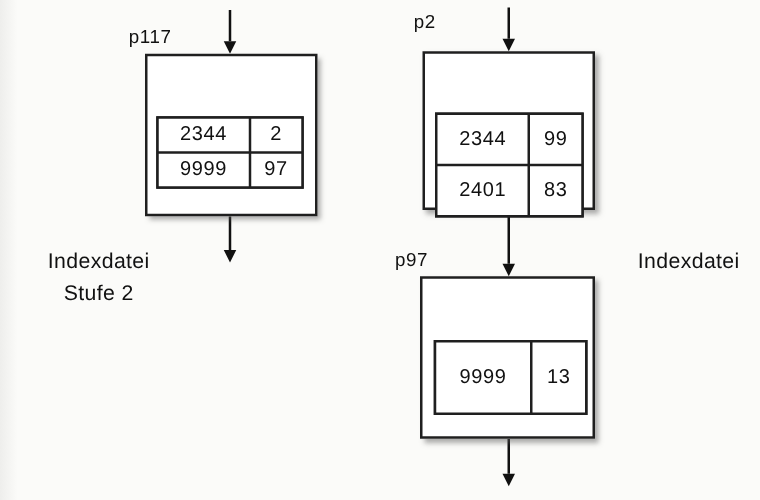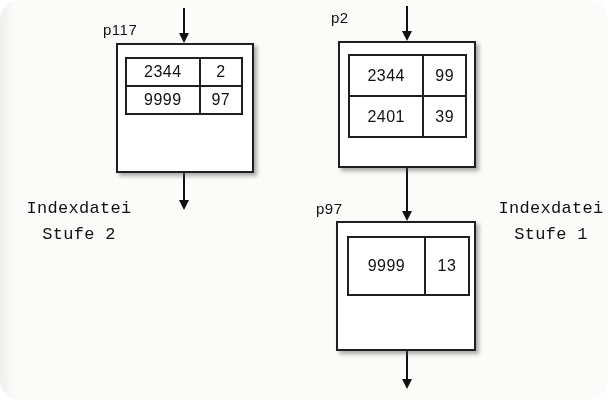--- a/index.html
+++ b/index.html
@@ -7,21 +7,20 @@
     padding: 0;
     font-family: "Liberation Sans", sans-serif;
   }
   .canvas {
     position: relative;
     width: 608px;
     height: 400px;
     background: linear-gradient(to right, #eeeeec 0px, #fbfbf9 14px);
     overflow: hidden;
     color: #111111;
-    border-radius: 20px;
   }
 
   
   .node {
     position: absolute;
     box-sizing: border-box;
     background: #ffffff;
     border: 2px solid #1f1f1f;
     box-shadow: 3px 3px 4px rgba(90,90,90,0.5);
   }
@@ -32,20 +31,21 @@
   
   .ptable {
     position: absolute;
     box-sizing: border-box;
     display: grid;
     grid-template-columns: 1.78fr 1fr;
     grid-auto-rows: 1fr;
     gap: 2px;
     background: #1f1f1f;
     border: 2px solid #1f1f1f;
+    margin-top: 36px;
   }
   #table-p117 { left: 7px;  top: 12px; width: 118px; height: 58px; }
   #table-p2   { left: 8px;  top: 11px; width: 119px; height: 84px; }
   #table-p97  { left: 9px;  top: 13px; width: 123px; height: 60px; }
   .tcell {
     background: #ffffff;
     display: flex;
     align-items: center;
     justify-content: center;
     font-size: 16px;
@@ -65,21 +65,20 @@
   #label-p97  { left: 316px; top: 200px; }
 
   
   .side-caption {
     position: absolute;
     text-align: center;
     font-size: 17px;
     font-weight: 500;
     line-height: 26px;
     letter-spacing: 0.3px;
-    font-family: Liberation Mono, monospace;
   }
   #caption-left  { left: 20px;  top: 196px; width: 118px; }
   #caption-right { left: 494px; top: 196px; width: 114px; }
 
   
   .arrow {
     position: absolute;
     width: 2px;
     background: #111111;
   }
@@ -118,34 +117,33 @@
         <div class="tcell">97</div>
       </div>
   </div>
 
   <div class="node-label" id="label-p2">p2</div>
   <div class="node" id="node-p2">
     <div class="ptable" id="table-p2">
         <div class="tcell">2344</div>
         <div class="tcell">99</div>
         <div class="tcell">2401</div>
-        <div class="tcell">39</div>
+        <div class="tcell">83</div>
       </div>
   </div>
 
   <div class="node-label" id="label-p97">p97</div>
   <div class="node" id="node-p97">
     <div class="ptable" id="table-p97">
         <div class="tcell">9999</div>
         <div class="tcell">13</div>
       </div>
   </div>
 
   <div class="side-caption" id="caption-left">
     <div>Indexdatei</div>
     <div>Stufe 2</div>
   </div>
   <div class="side-caption" id="caption-right">
     <div>Indexdatei</div>
-    <div>Stufe 1</div>
   </div>
 
 </div>
 
 </body></html>

